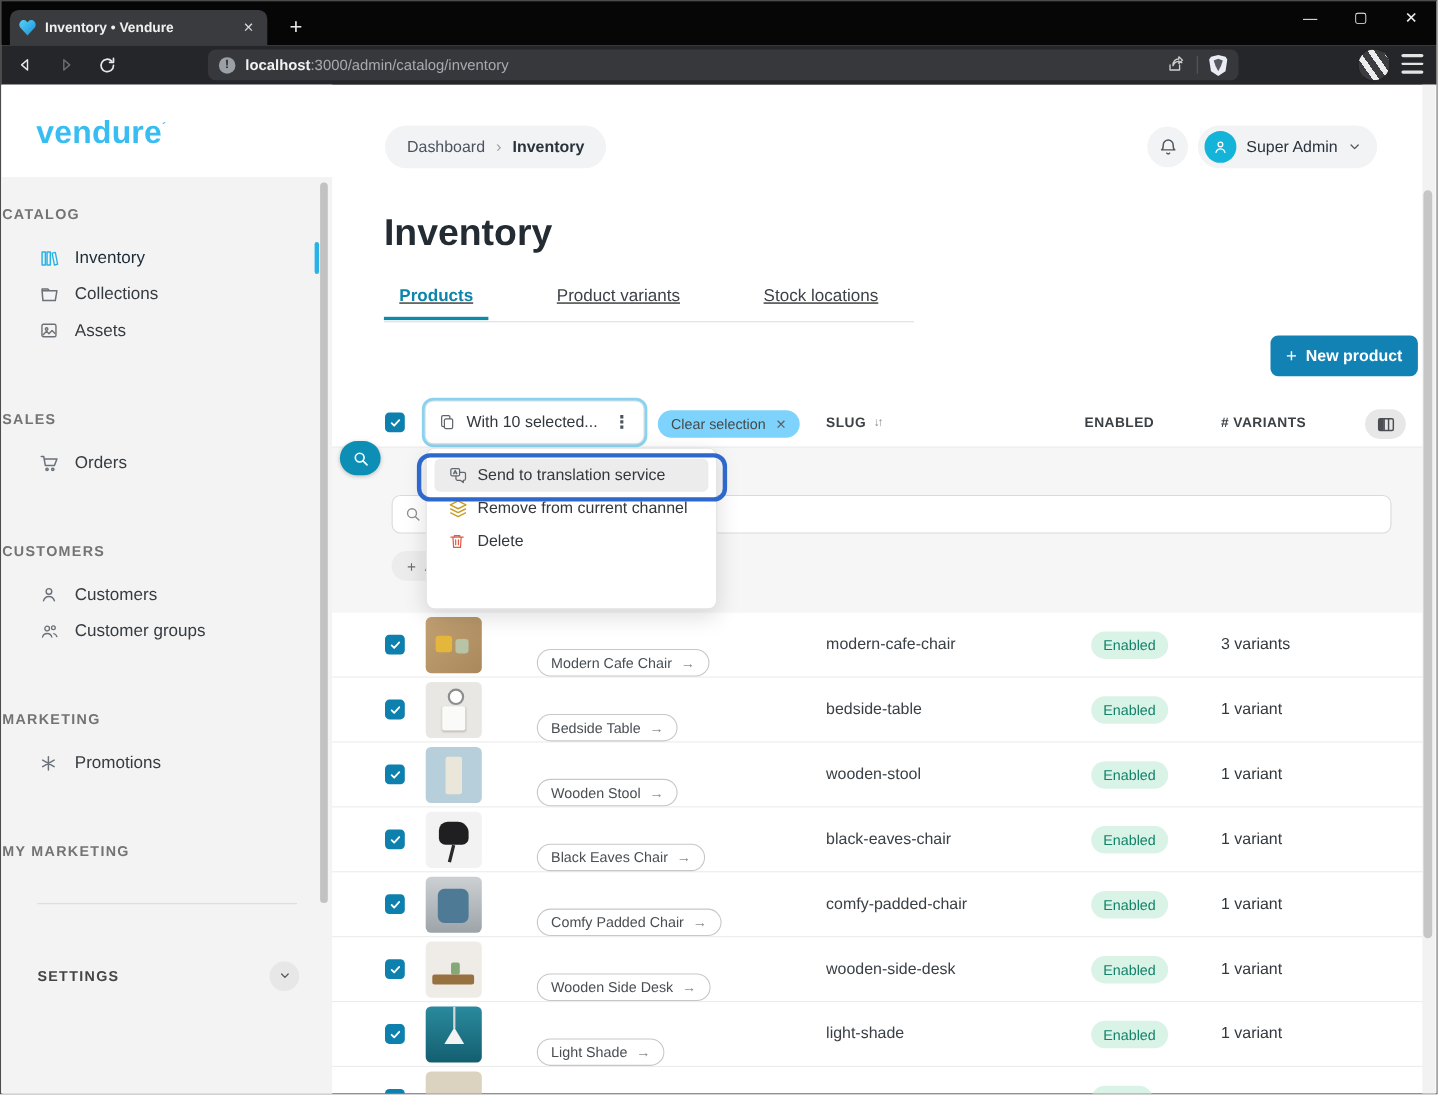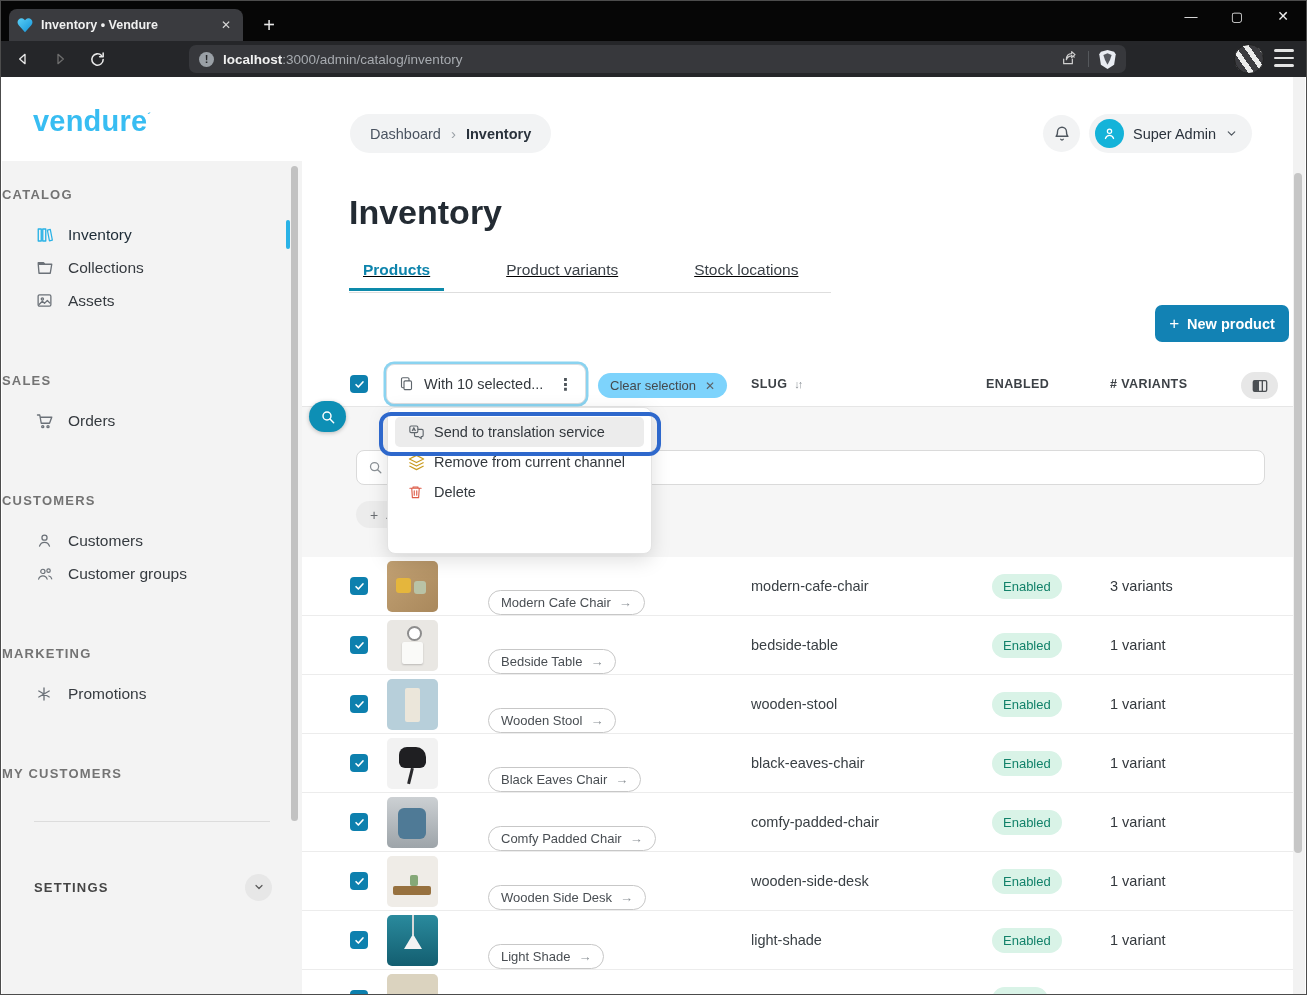--- a/index.html
+++ b/index.html
@@ -330,21 +330,21 @@
           <span class="nicon">
             <svg width="16" height="16" viewBox="0 0 24 24" fill="none" stroke="currentColor" stroke-width="2" stroke-linecap="round">
                 <path d="M12 3v18M4.2 7.5l15.6 9M19.8 7.5l-15.6 9"></path>
               </svg>
           </span>
           <span>Promotions</span>
         </div>
       </div>
 
       <div class="navsec" style="margin-bottom:40px;">
-        <h3>MY CUSTOMERS</h3>
+        <h3>MY MARKETING</h3>
       </div>
 
       <div class="navdivider"></div>
 
       <div class="navcollapse">
         <h3>SETTINGS</h3>
         <span class="chev-circle">
           <svg width="12" height="12" viewBox="0 0 24 24" fill="none" stroke="currentColor" stroke-width="2.4" stroke-linecap="round" stroke-linejoin="round">
               <path d="m6 9 6 6 6-6"></path>
             </svg>

